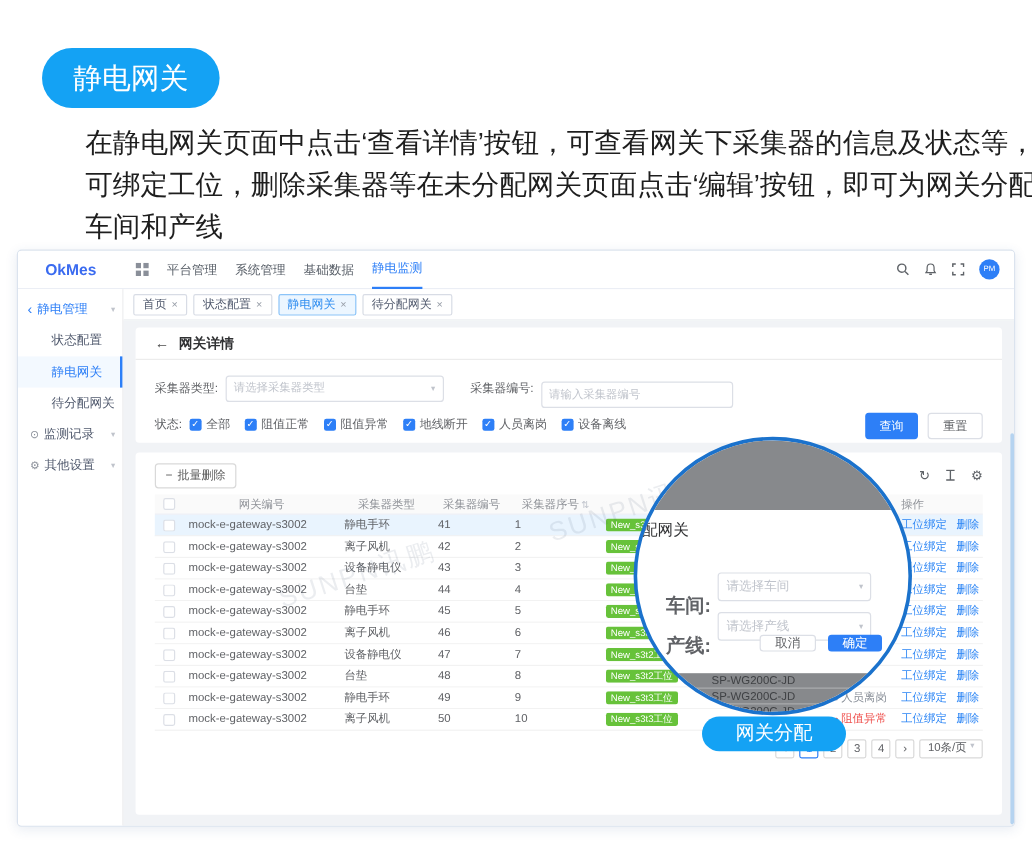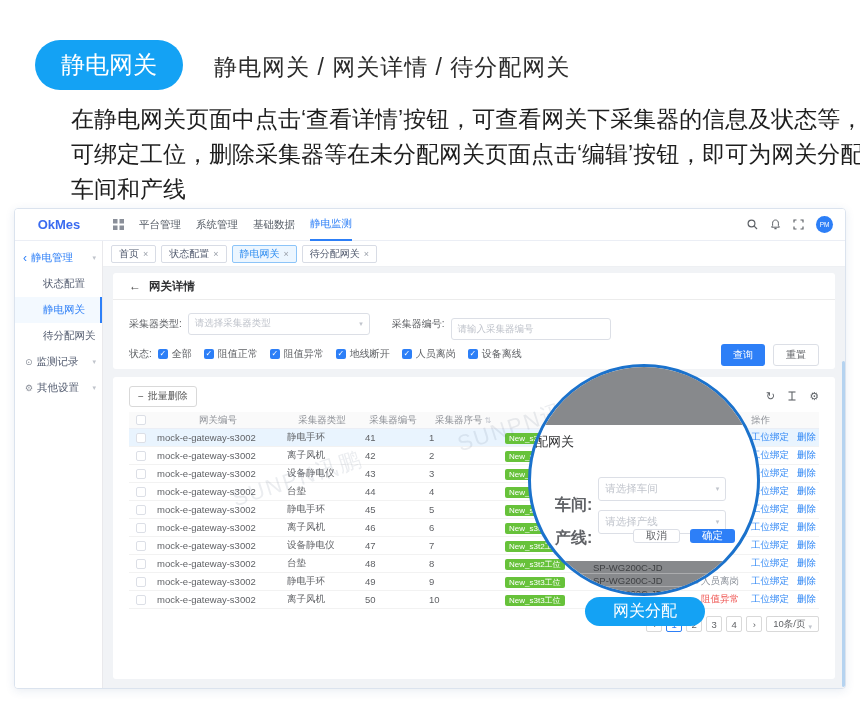--- a/index.html
+++ b/index.html
@@ -99,21 +99,21 @@
   .status { font-size:9.5px; visibility:hidden; }
   .status.show { visibility:visible; color:#8a9099; }
   .status.show::before { content:"● "; font-size:7px; color:#c0c4cc; }
   .status.red { color:#ef5350; }
   .status.red::before { color:#ef5350; }
 
   .pgrow { display:flex; justify-content:flex-end; align-items:center; gap:4px; margin-top:7px; font-size:9.5px; color:#606266; }
   .pg { min-width:16px; height:16px; border:1px solid #d9d9d9; border-radius:2px; background:#fff; display:flex; align-items:center;
     justify-content:center; padding:0 3px; cursor:pointer; }
   .pg.active { border-color:#2d7ff7; color:#2d7ff7; }
-  .pg-size { display:flex; align-items:flex-end; gap:3px; padding:0 6px; }
+  .pg-size { display:flex; align-items:flex-start; gap:3px; padding:0 6px; }
 
   .wm { position:absolute; color:rgba(60,80,110,.10); font-size:22px; transform:rotate(-18deg); letter-spacing:2px; z-index:3; pointer-events:none; }
   .wm1 { left:215px; top:255px; }
   .wm2 { left:440px; top:200px; }
 
   
   .magnifier { position:absolute; left:528px; top:364px; width:232px; height:232px; border-radius:50%;
     border:3px solid #1b72cc; background:#fff; overflow:hidden; z-index:20; }
   .m-gray-top { position:absolute; left:0; top:0; width:100%; height:58px; background:#87898c; }
   .m-title { position:absolute; left:-9px; top:66px; font-size:13px; color:#303133; }
@@ -132,21 +132,20 @@
 
   .callout { position:absolute; left:585px; top:597px; width:120px; height:29px; border-radius:15px; background:#14a2f4;
     color:#fff; font-size:16px; font-weight:500; display:flex; align-items:center; justify-content:center; z-index:30; }
 </style>
 </head>
 <body>
 
 <div class="page">
 
   <div class="anno-pill">静电网关</div>
-  <div class="anno-crumb">静电网关 / 网关详情 / 待分配网关</div>
   <p class="anno-desc">在静电网关页面中点击‘查看详情’按钮，可查看网关下采集器的信息及状态等，可绑定工位，删除采集器等在未分配网关页面点击‘编辑’按钮，即可为网关分配车间和产线</p>
 
   <div class="shot">
     <div class="nav">
       <div class="logo">OkMes</div>
       <div class="nav-main">
         <span class="grid-ic">
           <svg width="11" height="11" viewBox="0 0 11 11">
               <rect x="0" y="0" width="4.5" height="4.5" fill="#8a8f99"></rect>
               <rect x="6.5" y="0" width="4.5" height="4.5" fill="#8a8f99"></rect>

